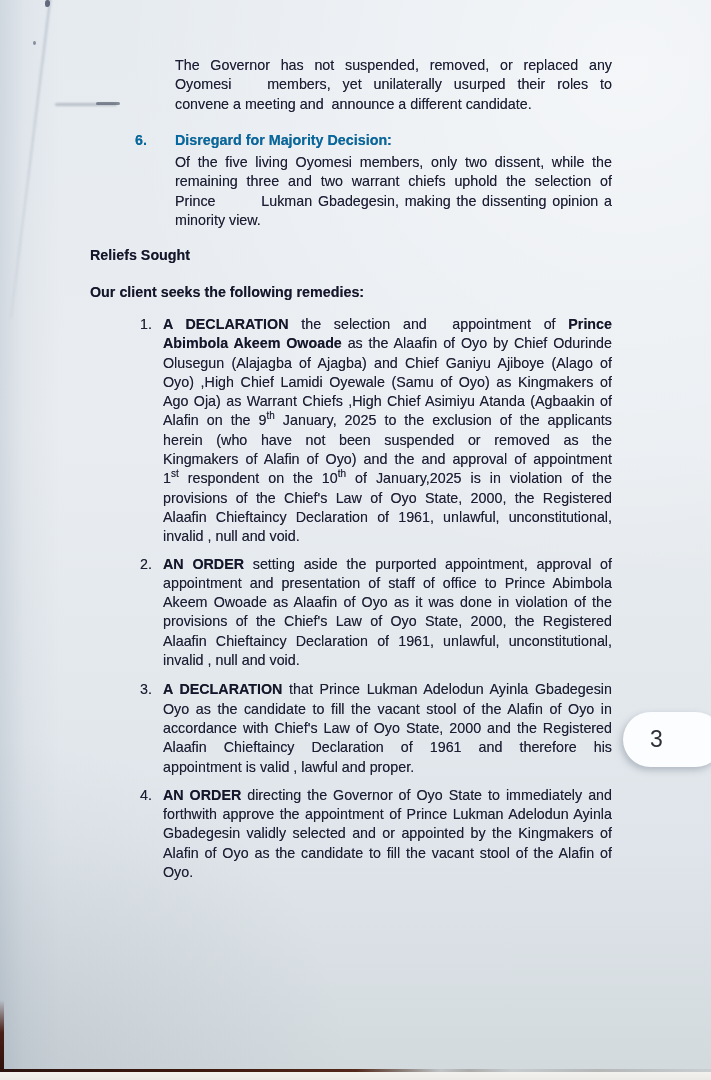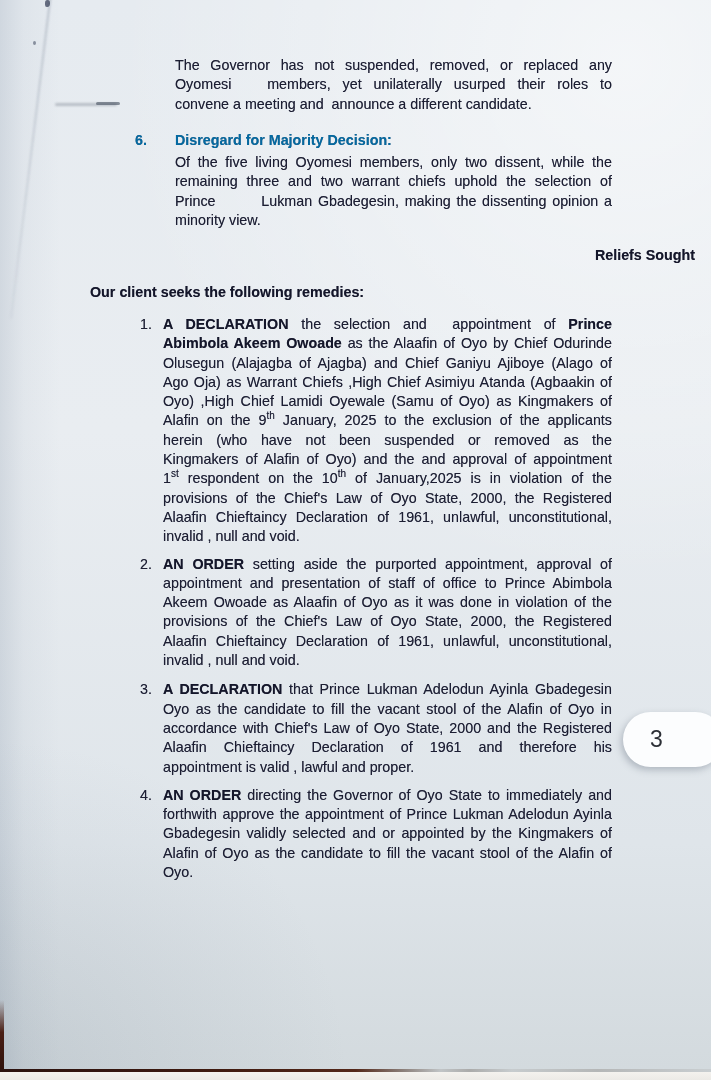--- a/index.html
+++ b/index.html
@@ -26,29 +26,29 @@
     background:linear-gradient(180deg, rgba(60,75,100,.25), rgba(60,75,100,.05));
     transform:rotate(7deg);filter:blur(1px);
   }
   .speck-top{position:absolute;left:45px;top:0;width:5px;height:7px;background:#39415a;border-radius:50% 50% 60% 40%;opacity:.75;}
   .speck-small{position:absolute;left:33px;top:41px;width:3px;height:4px;background:rgba(45,55,80,.5);border-radius:50%;filter:blur(.4px);}
   .smudge-a{position:absolute;left:55px;top:103px;width:62px;height:3px;background:rgba(100,110,122,.35);border-radius:2px;filter:blur(1.1px);}
   .smudge-b{position:absolute;left:96px;top:102px;width:24px;height:3px;background:rgba(55,65,82,.55);border-radius:2px;filter:blur(.7px);}
 
   
   .doc{
-    position:absolute;left:0;top:0;right:16px;
+    position:absolute;left:0;top:0;right:0;
     color:#1c1e33;font-size:14.3px;line-height:19.3px;
     text-shadow:0 0 .4px rgba(28,30,51,.55);
   }
   .block{position:relative;}
   .doc .block:nth-child(1){margin-top:56px;}
   .doc .block:nth-child(2){margin-top:17px;}
   .doc .block:nth-child(3){margin-top:3px;}
-  .doc .block:nth-child(4){margin-top:16px;text-align:right;}
+  .doc .block:nth-child(4){margin-top:16px;}
   .doc .block:nth-child(5){margin-top:17px;}
   .doc .block:nth-child(6){margin-top:13px;}
   .doc .block:nth-child(7){margin-top:8px;}
   .doc .block:nth-child(8){margin-top:10px;}
   .doc .block:nth-child(9){margin-top:9px;}
 
   .para{margin-left:175px;width:437px;}
   .numbered-heading{margin-left:135px;font-weight:700;color:#0369a1;}
   .numbered-heading .num{display:inline-block;width:40px;}
   .section-heading{margin-left:90px;font-weight:700;color:#14162a;}
@@ -113,22 +113,22 @@
       <div class="line"><span>Prince &nbsp;&nbsp;&nbsp;&nbsp;&nbsp;&nbsp; Lukman Gbadegesin, making the dissenting opinion a</span></div>
       <div class="line last"><span>minority view.</span></div>
     </div>
     <div class="block section-heading"><span>Reliefs Sought</span></div>
     <div class="block section-heading"><span>Our client seeks the following remedies:</span></div>
     <div class="block list-item">
       <span class="num">1.</span>
       <div class="line"><span class="b">A DECLARATION</span><span> the selection and &nbsp;appointment of </span><span class="b">Prince</span></div>
       <div class="line"><span class="b">Abimbola Akeem Owoade</span><span> as the Alaafin of Oyo by Chief Odurinde</span></div>
       <div class="line"><span>Olusegun (Alajagba of Ajagba) and Chief Ganiyu Ajiboye (Alago of</span></div>
+      <div class="line"><span>Oyo) ,High Chief Lamidi Oyewale (Samu of Oyo) as Kingmakers of</span></div>
       <div class="line"><span>Ago Oja) as Warrant Chiefs ,High Chief Asimiyu Atanda (Agbaakin of</span></div>
-      <div class="line"><span>Oyo) ,High Chief Lamidi Oyewale (Samu of Oyo) as Kingmakers of</span></div>
       <div class="line"><span>Alafin on the 9</span><sup>th</sup><span> January, 2025 to the exclusion of the applicants</span></div>
       <div class="line"><span>herein (who have not been suspended or removed as the</span></div>
       <div class="line"><span>Kingmakers of Alafin of Oyo) and the and approval of appointment</span></div>
       <div class="line"><span>1</span><sup>st</sup><span> respondent on the 10</span><sup>th</sup><span> of January,2025 is in violation of the</span></div>
       <div class="line"><span>provisions of the Chief's Law of Oyo State, 2000, the Registered</span></div>
       <div class="line"><span>Alaafin Chieftaincy Declaration of 1961, unlawful, unconstitutional,</span></div>
       <div class="line last"><span>invalid , null and void.</span></div>
     </div>
     <div class="block list-item">
       <span class="num">2.</span>

